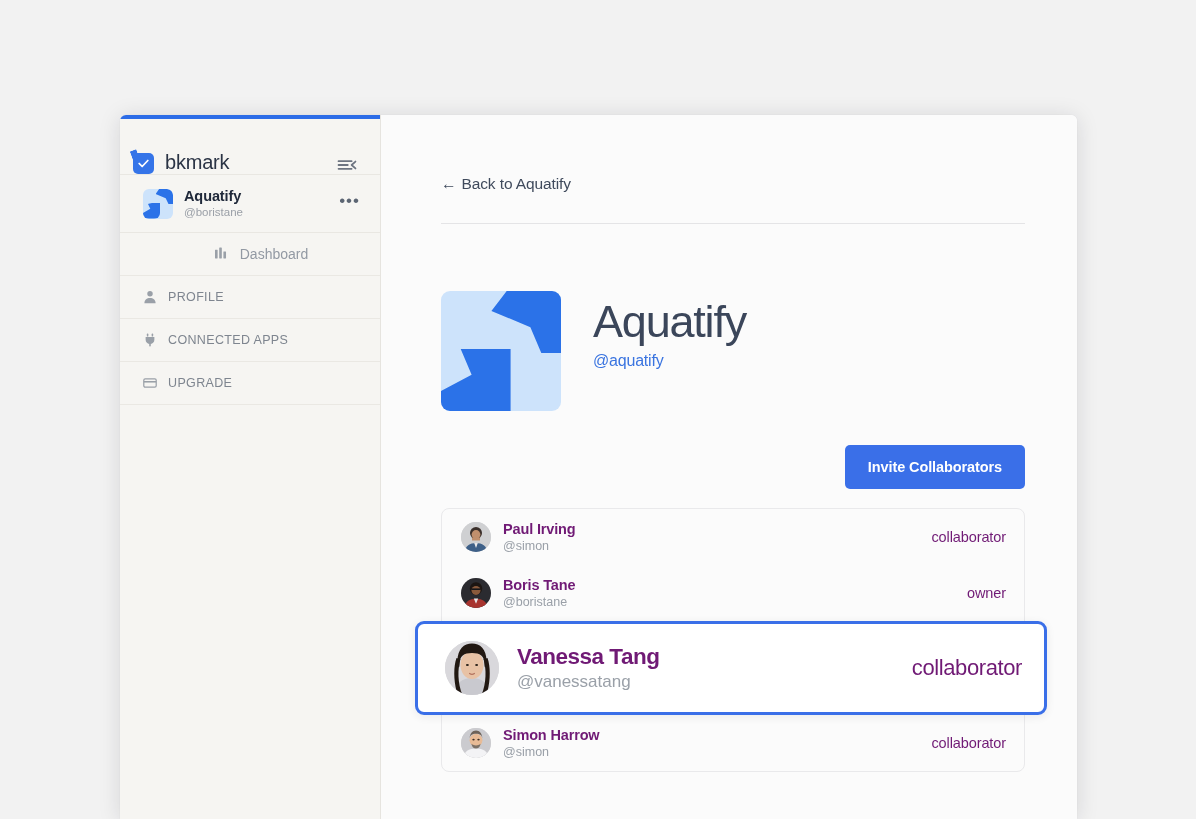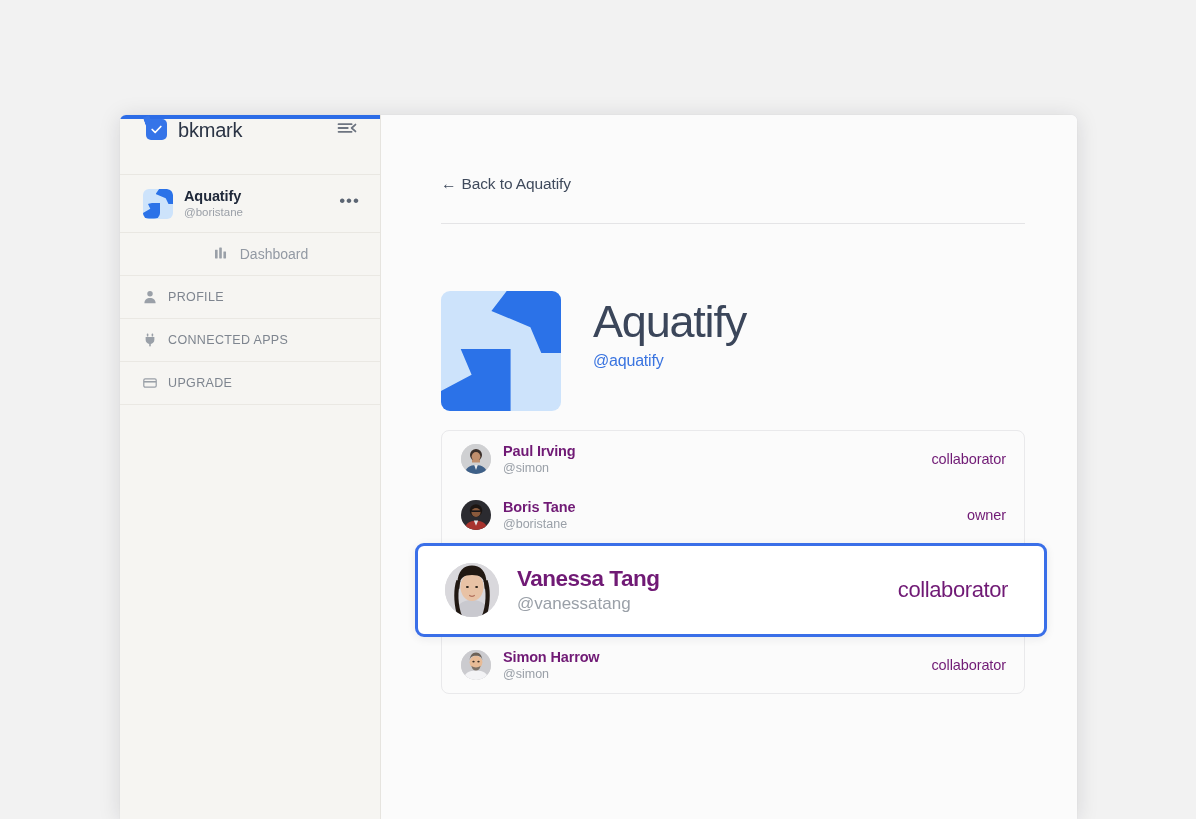--- a/index.html
+++ b/index.html
@@ -39,22 +39,22 @@
   }
   .sidebar-topbar {
     height: 4px;
     background: #2c6ce7;
     flex: 0 0 4px;
   }
   .brand-row {
     height: 56px;
     flex: 0 0 56px;
     display: flex;
-    align-items: flex-start;
-    padding: 0 22px 0 26px;
+    align-items: flex-end;
+    padding: 0 22px 0 13px;
     border-bottom: 1px solid #e9e7e2;
   }
   .brand-logo {
     width: 21px; height: 21px;
     border-radius: 5px;
     background: #3574e8;
     position: relative;
     display: flex; align-items: center; justify-content: center;
     flex: 0 0 21px;
   }
@@ -279,21 +279,21 @@
 
   
   .collab-row.highlight {
     position: absolute;
     left: -27px;
     width: 632px;
     height: 94px;
     background: #ffffff;
     border: 3px solid #3a6fe8;
     border-radius: 9px;
-    padding: 0 36px 0 27px;
+    padding: 0 22px 0 27px;
     z-index: 5;
     box-shadow: 0 2px 10px rgba(20,26,40,0.07);
   }
   .collab-row.highlight .collab-av { width: 54px; height: 54px; flex: 0 0 54px; }
   .collab-row.highlight .collab-text { margin-left: 18px; }
   .collab-row.highlight .collab-name { font-size: 22.5px; letter-spacing: -0.5px; }
   .collab-row.highlight .collab-handle { font-size: 17px; margin-top: 2px; }
   .collab-row.highlight .collab-role { font-size: 22px; letter-spacing: -0.4px; }
 
   .row-spacer { height: 94px; }
@@ -395,20 +395,23 @@
         <span class="org-big-avatar">
           <i class="bsh1"></i>
             <i class="bsh2"></i>
         </span>
         <div class="org-header-text">
           <div class="org-title">Aquatify</div>
           <div class="org-subtitle">@aquatify</div>
         </div>
       </div>
 
+      <div class="invite-row">
+        <button class="invite-btn">Invite Collaborators</button>
+      </div>
 
       <div class="collab-list">
 
         <div class="collab-row">
           <span class="collab-av">
             <svg viewBox="0 0 30 30">
               <rect width="30" height="30" fill="#cfd0d2"></rect>
               <circle cx="15" cy="11" r="6" fill="#3a2f2a"></circle>
               <circle cx="15" cy="12.5" r="4.4" fill="#c08f6d"></circle>
               <rect x="11" y="15.5" width="8" height="3" fill="#c08f6d"></rect>

